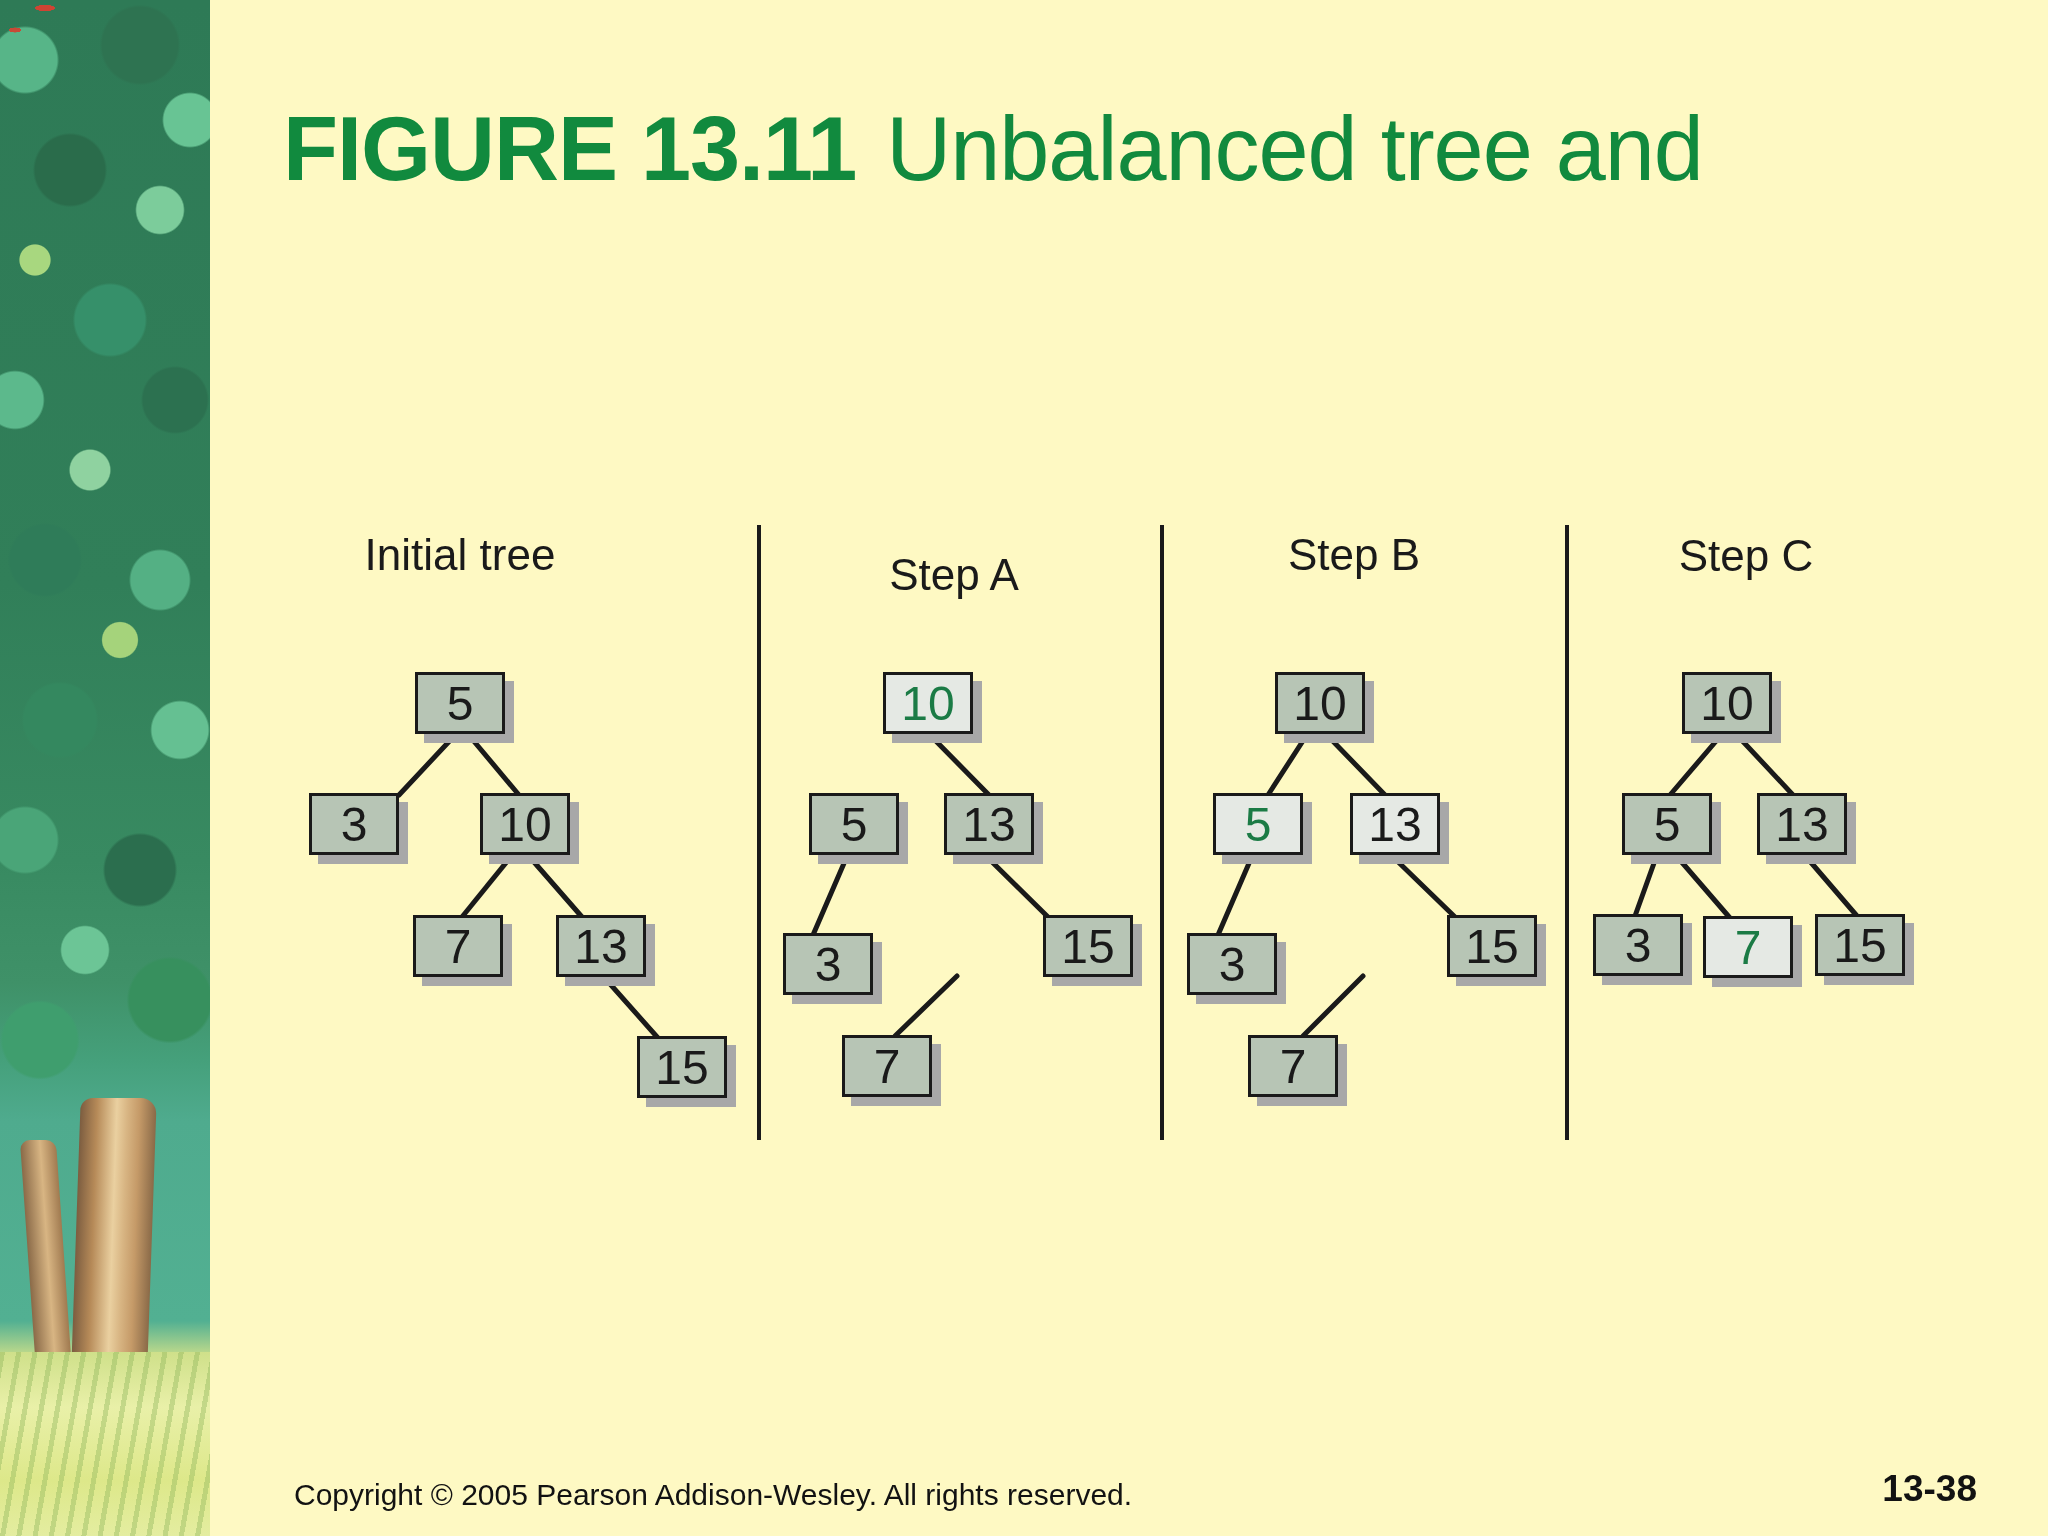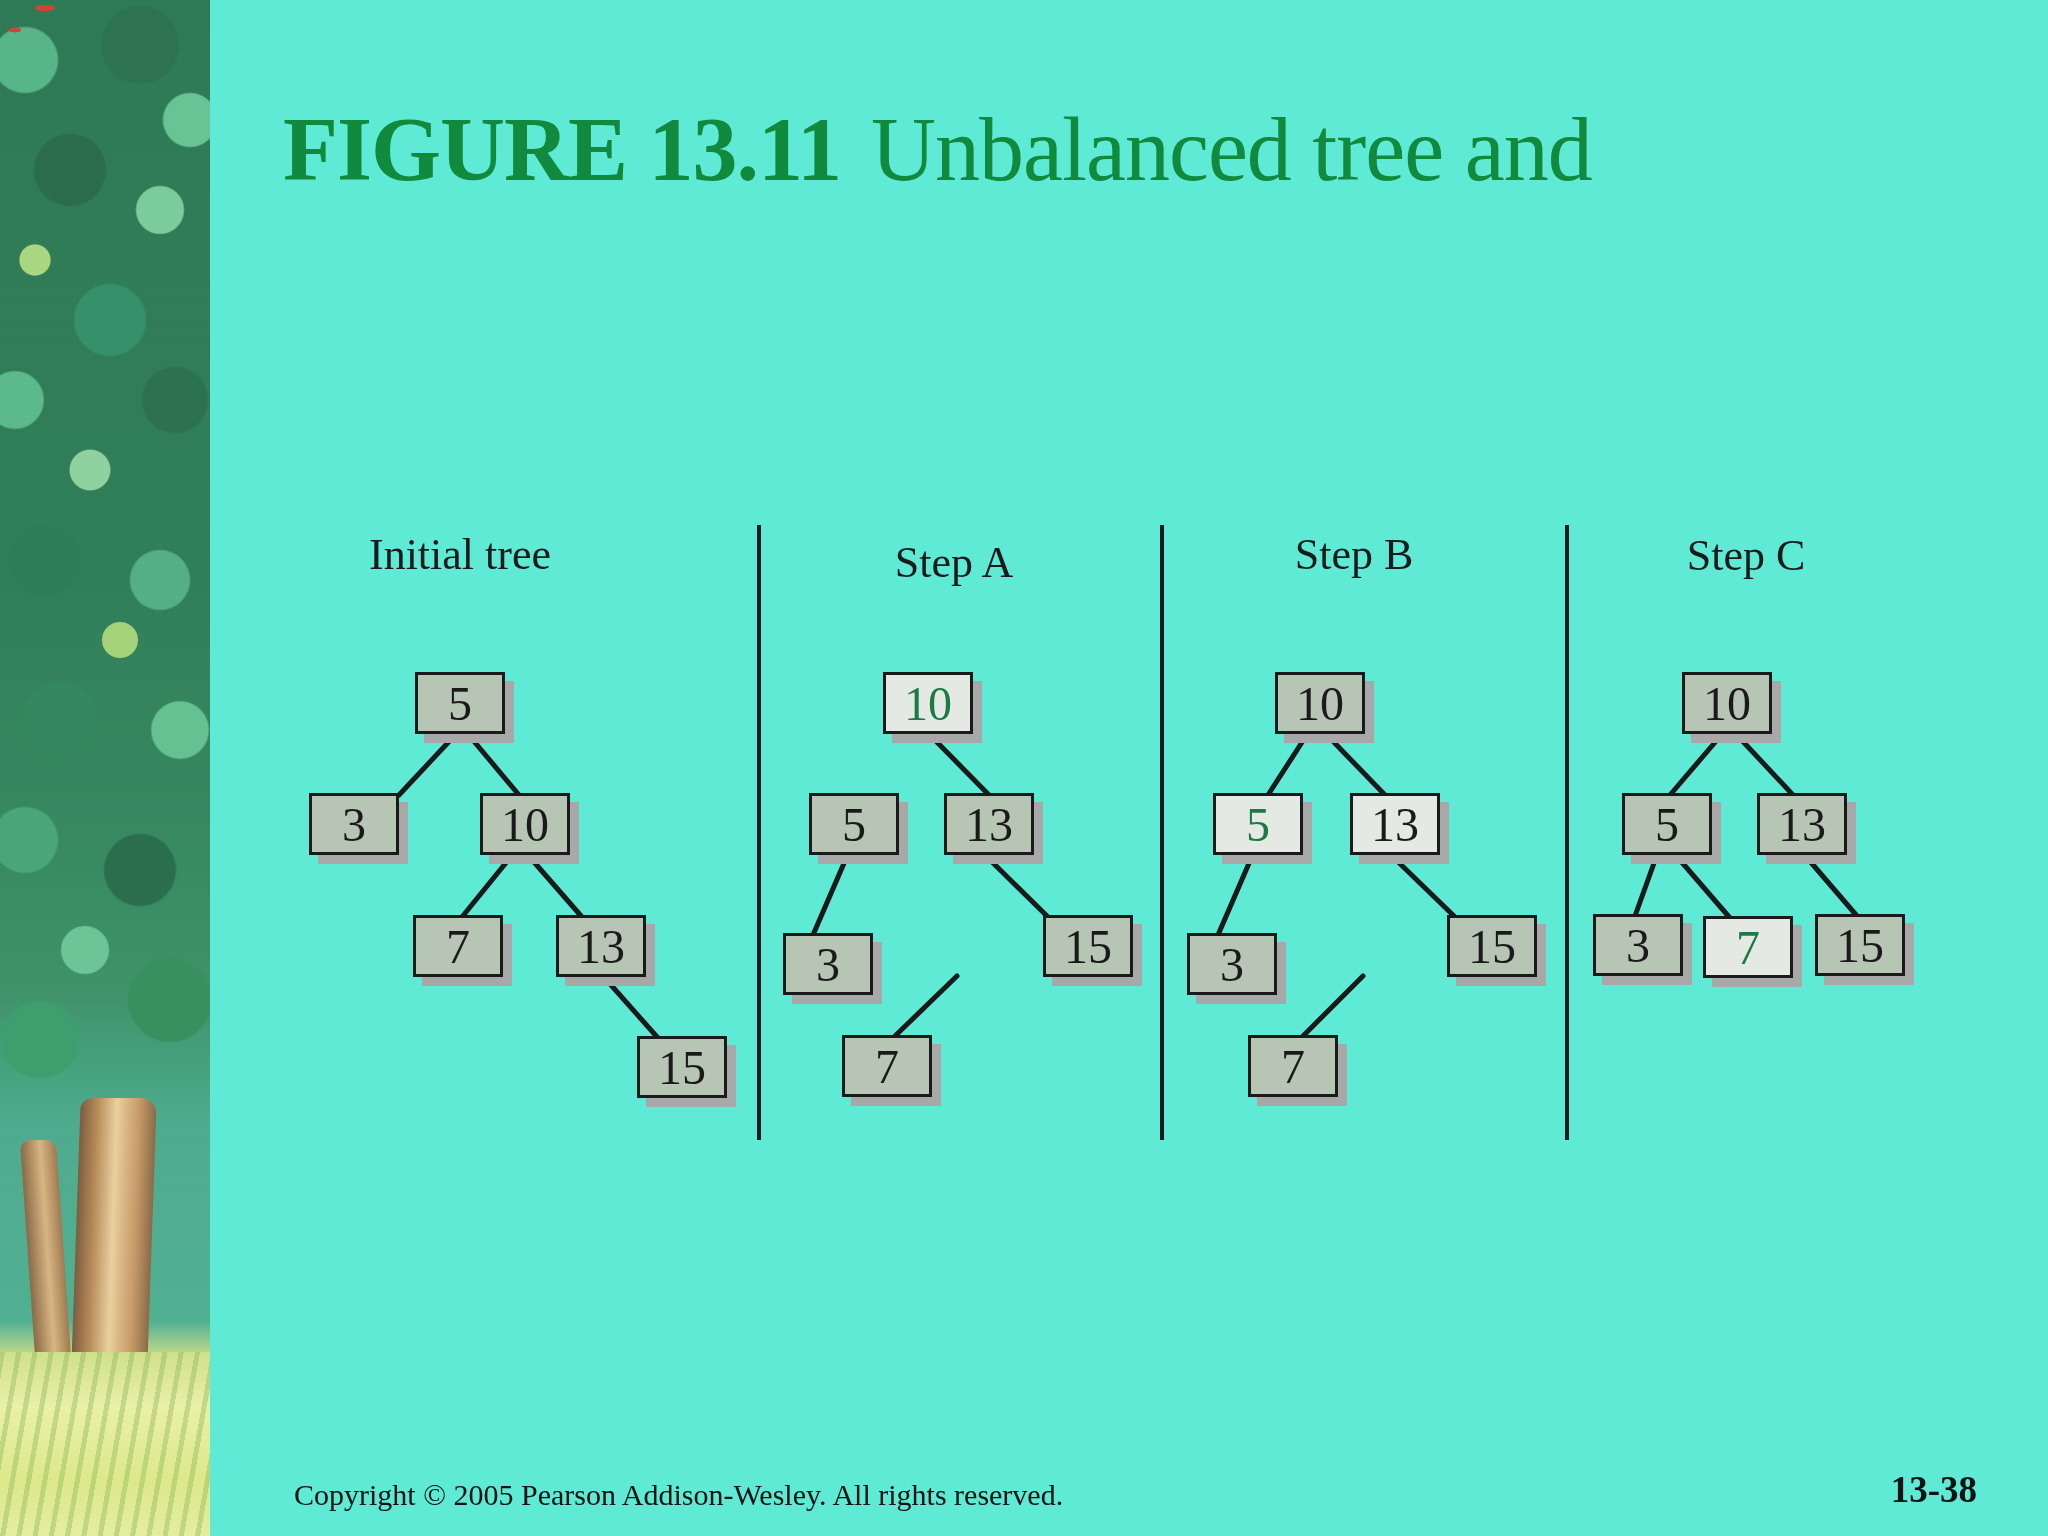--- a/index.html
+++ b/index.html
@@ -1,18 +1,18 @@
 <!DOCTYPE html>
 <html style="--title-green: #118a3e; --node-fill: #b7c5b5; --node-fill-hl: #e5e9e4; --node-border: #1a1a1a; --node-text: #1a1a1a; --node-shadow: #a8a8a8;"><head>
 <meta charset="utf-8">
 <style>
   html,body{margin:0;padding:0;background:#888;}
   .slide{
-    position:relative;width:2048px;height:1536px;background:#5eead4;
-    font-family:Liberation Serif, serif;overflow:hidden;
+    position:relative;width:2048px;height:1536px;background:#fef9c3;
+    font-family:Liberation Sans, sans-serif;overflow:hidden;
   }
 
   
   .artwork{
     position:absolute;left:0;top:0;width:210px;height:1536px;overflow:hidden;
     background:linear-gradient(180deg,
       #2e7a56 0%, #317f59 38%, #388a61 56%, #3f9168 64%,
       #45a07b 69%, #4fab8e 73%, #52b092 86%,
       #cfe08a 88.5%, #e6efa2 93%, #dbe685 100%);
   }
@@ -133,21 +133,21 @@
       <div class="divider" style="left: 757px; top: 525px; height: 615px;"></div>
       <div class="divider" style="left: 1160px; top: 525px; height: 615px;"></div>
       <div class="divider" style="left: 1565px; top: 525px; height: 615px;"></div>
       <div class="panel-label" style="left: 460px; top: 531px;">Initial tree</div>
       <div class="tnode" style="left: 415px; top: 672px; width: 90px; height: 62px;">5</div>
       <div class="tnode" style="left: 309px; top: 793px; width: 90px; height: 62px;">3</div>
       <div class="tnode" style="left: 480px; top: 793px; width: 90px; height: 62px;">10</div>
       <div class="tnode" style="left: 413px; top: 915px; width: 90px; height: 62px;">7</div>
       <div class="tnode" style="left: 556px; top: 915px; width: 90px; height: 62px;">13</div>
       <div class="tnode" style="left: 637px; top: 1036px; width: 90px; height: 62px;">15</div>
-      <div class="panel-label" style="left: 954px; top: 539px;">Step A</div>
+      <div class="panel-label" style="left: 954px; top: 551px;">Step A</div>
       <div class="tnode hl" style="left: 883px; top: 672px; width: 90px; height: 62px; color: rgb(27, 123, 69);">10</div>
       <div class="tnode" style="left: 809px; top: 793px; width: 90px; height: 62px;">5</div>
       <div class="tnode" style="left: 944px; top: 793px; width: 90px; height: 62px;">13</div>
       <div class="tnode" style="left: 783px; top: 933px; width: 90px; height: 62px;">3</div>
       <div class="tnode" style="left: 1043px; top: 915px; width: 90px; height: 62px;">15</div>
       <div class="tnode" style="left: 842px; top: 1035px; width: 90px; height: 62px;">7</div>
       <div class="panel-label" style="left: 1354px; top: 531px;">Step B</div>
       <div class="tnode" style="left: 1275px; top: 672px; width: 90px; height: 62px;">10</div>
       <div class="tnode hl" style="left: 1213px; top: 793px; width: 90px; height: 62px; color: rgb(27, 123, 69);">5</div>
       <div class="tnode hl" style="left: 1350px; top: 793px; width: 90px; height: 62px;">13</div>

